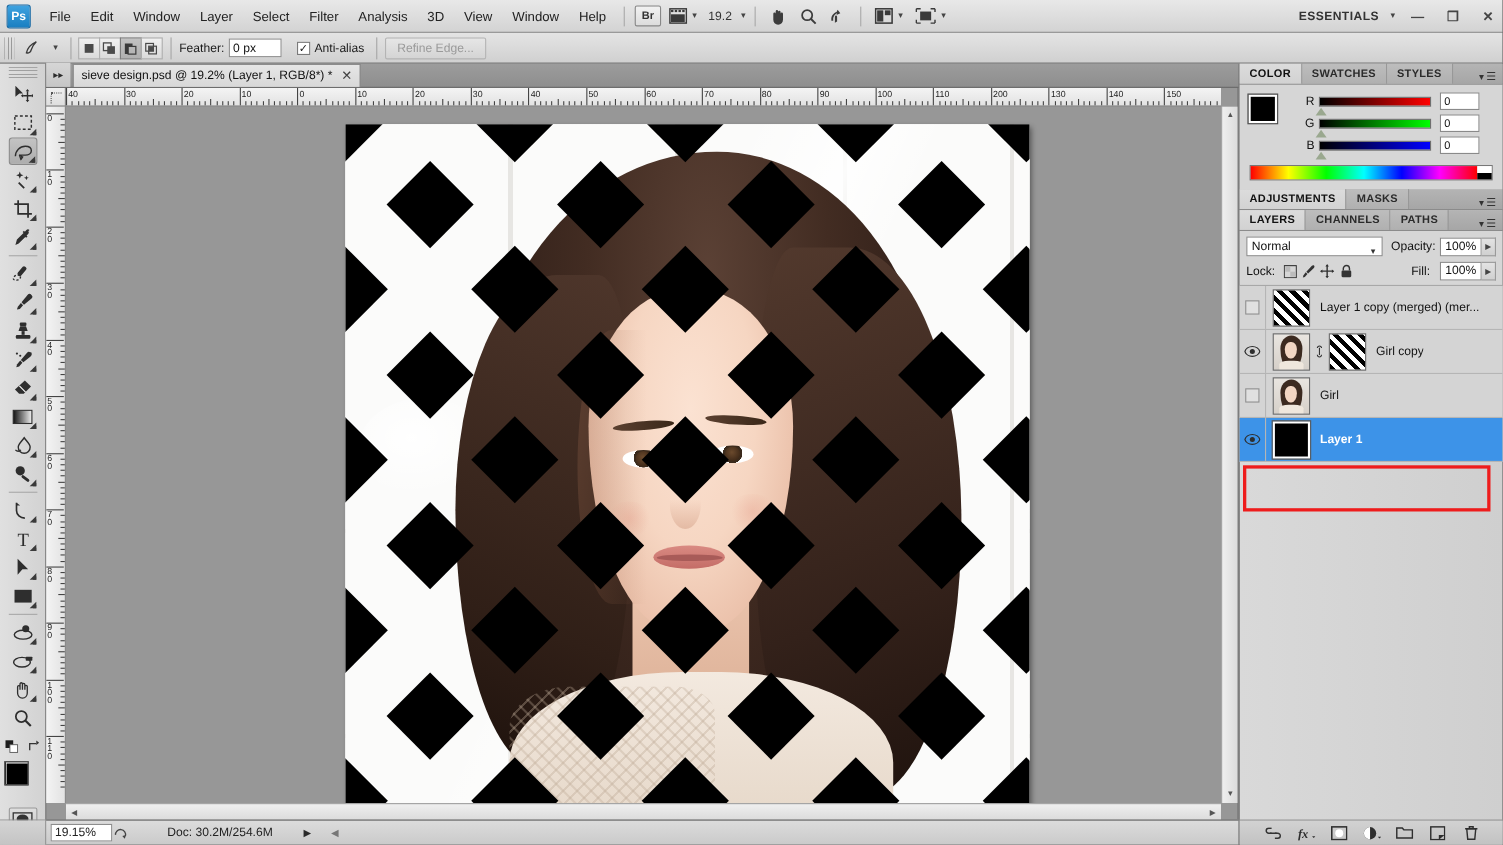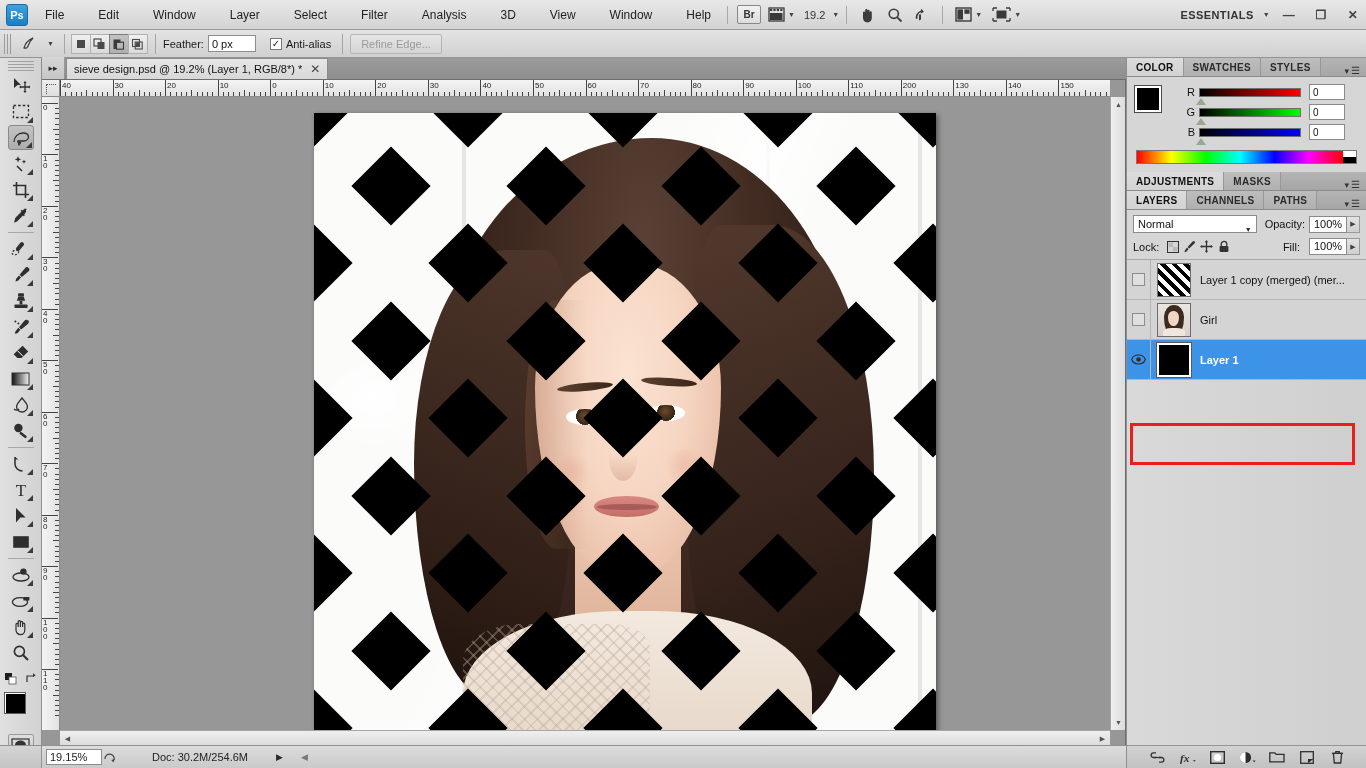--- a/index.html
+++ b/index.html
@@ -362,21 +362,21 @@
   .lf-ic { width:17px; height:17px; display:flex; align-items:center; justify-content:center; font-size:11px; }
   svg { display:block; }
 </style>
 </head>
 <body>
 
 <div class="app">
 
   <div class="menubar">
     <div class="ps-logo">Ps</div>
-    <div id="menu-items" style="display:flex;align-items:flex-end;gap:16px;">
+    <div id="menu-items" style="display:flex;align-items:flex-end;">
         <div class="menu-item">File</div>
         <div class="menu-item">Edit</div>
         <div class="menu-item">Window</div>
         <div class="menu-item">Layer</div>
         <div class="menu-item">Select</div>
         <div class="menu-item">Filter</div>
         <div class="menu-item">Analysis</div>
         <div class="menu-item">3D</div>
         <div class="menu-item">View</div>
         <div class="menu-item">Window</div>
@@ -1244,20 +1244,40 @@
       </div>
     <div class="layer-row">
           <div class="eyecol">
             <div class="eyebox"></div>
           </div>
           <div class="thumb stripes"></div>
           <div class="layername">Layer 1 copy (merged) (mer...</div>
         </div>
         <div class="layer-row">
           <div class="eyecol">
+            <svg width="15" height="11" viewBox="0 0 15 11">
+              <path d="M7.5 1C4 1 1.4 3.4.7 5.5 1.4 7.6 4 10 7.5 10s6.1-2.4 6.8-4.5C13.6 3.4 11 1 7.5 1z" fill="none" stroke="#2e2e2e" stroke-width="1.1"></path>
+              <circle cx="7.5" cy="5.5" r="2.3" fill="#2e2e2e"></circle>
+            </svg>
+          </div>
+          <div class="thumb mini-photo">
+            <div class="tp-hair"></div>
+            <div class="tp-face"></div>
+            <div class="tp-body"></div>
+          </div>
+          <div class="linkic">
+            <svg width="9" height="13" viewBox="0 0 9 13">
+              <path d="M4.5 3.2v6.6M2.6 3.4a1.9 1.9 0 113.8 0M2.6 9.6a1.9 1.9 0 103.8 0" fill="none" stroke="#333" stroke-width="1"></path>
+            </svg>
+          </div>
+          <div class="thumb stripes" style="margin-left: 0px;"></div>
+          <div class="layername">Girl copy</div>
+        </div>
+        <div class="layer-row">
+          <div class="eyecol">
             <div class="eyebox"></div>
           </div>
           <div class="thumb mini-photo">
             <div class="tp-hair"></div>
             <div class="tp-face"></div>
             <div class="tp-body"></div>
           </div>
           <div class="layername">Girl</div>
         </div>
         <div class="layer-row selected" style="background: rgb(61, 147, 232);">

